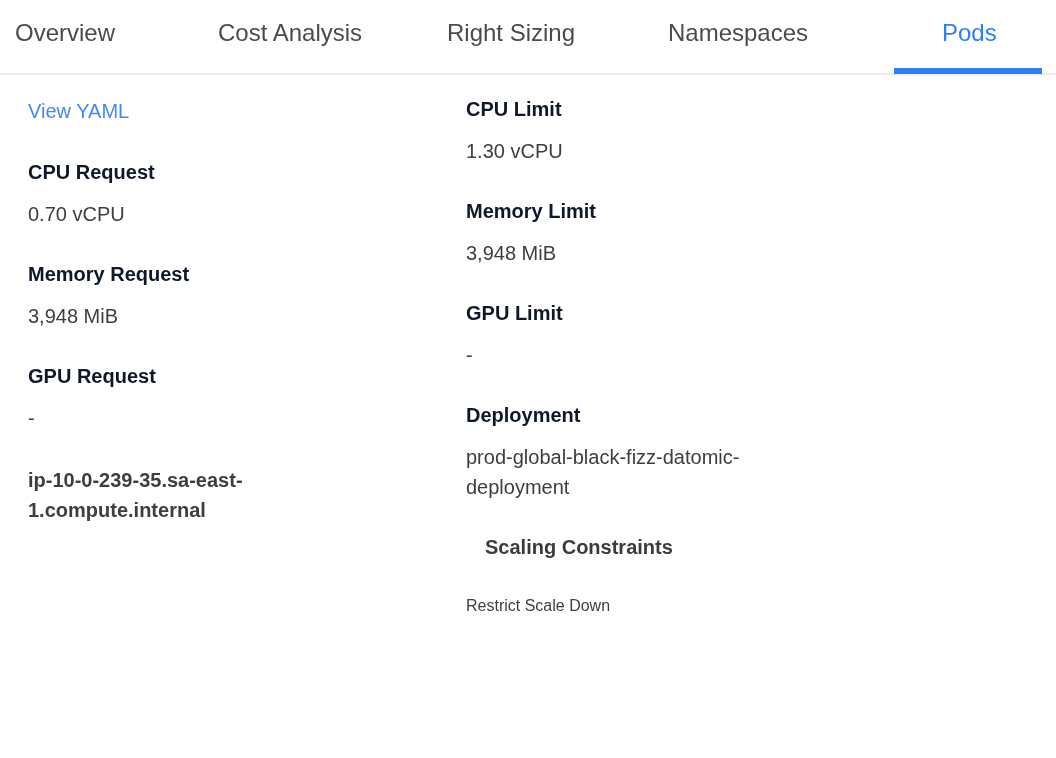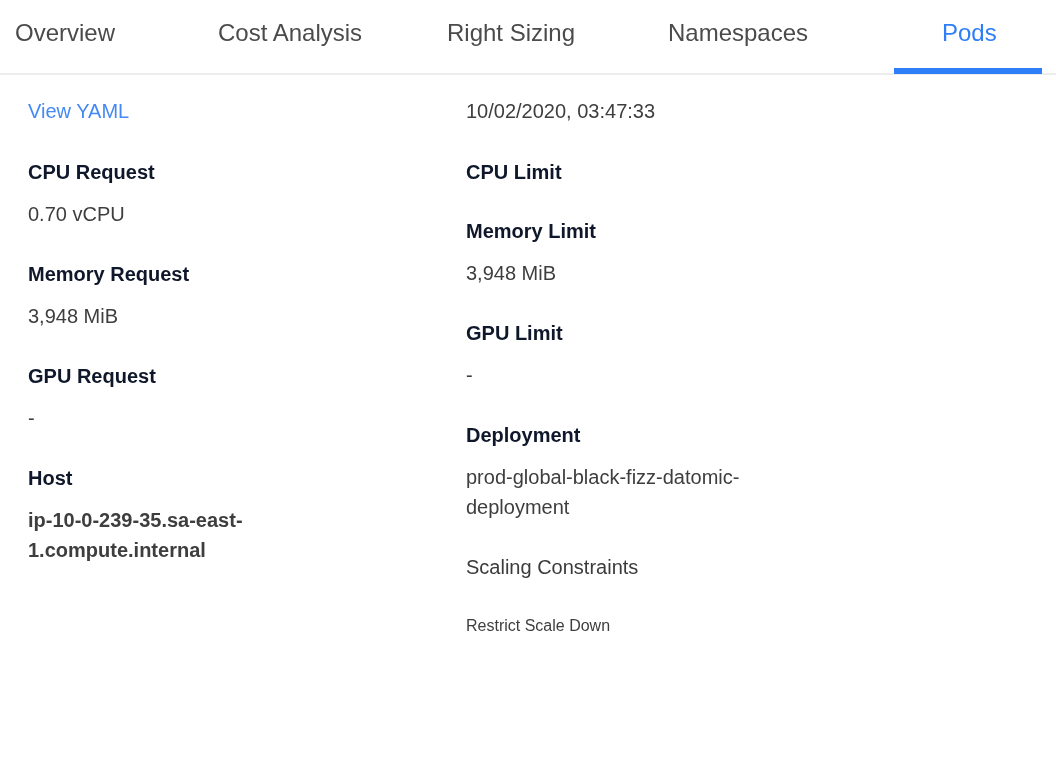--- a/index.html
+++ b/index.html
@@ -72,23 +72,24 @@
     font-size: 20px;
     line-height: 30px;
     color: #3e3e3e;
   }
   .col-left  .link-value { max-width: 296px; overflow-wrap: anywhere; font-weight: bold; }
   .col-right .link-value { max-width: 327px; overflow-wrap: anywhere; }
 
   .scaling-title {
     font-size: 20px;
     line-height: 27px;
-    font-weight: 400;
+    font-weight: 700;
     color: #3b3b3b;
     margin-bottom: 31px;
+    margin-left: 19px;
   }
   .scaling-item {
     font-size: 16px;
     line-height: 27px;
     margin-bottom: 21px;
   }
 </style>
 </head>
 <body>
 
@@ -117,30 +118,29 @@
       <div class="field-label">Memory Request</div>
       <div class="field-value">3,948 MiB</div>
     </div>
 
     <div class="field">
       <div class="field-label">GPU Request</div>
       <div class="field-value">-</div>
     </div>
 
     <div class="field">
-      <div class="field-label">Host</div>
       <div class="field-value link-value link">ip-10-0-239-35.sa-east-1.compute.internal</div>
     </div>
   </div>
 
   <div class="col col-right">
-    <div class="meta-row">10/02/2020, 03:47:33</div>
 
     <div class="field">
       <div class="field-label">CPU Limit</div>
+      <div class="field-value">1.30 vCPU</div>
     </div>
 
     <div class="field">
       <div class="field-label">Memory Limit</div>
       <div class="field-value">3,948 MiB</div>
     </div>
 
     <div class="field">
       <div class="field-label">GPU Limit</div>
       <div class="field-value">-</div>

